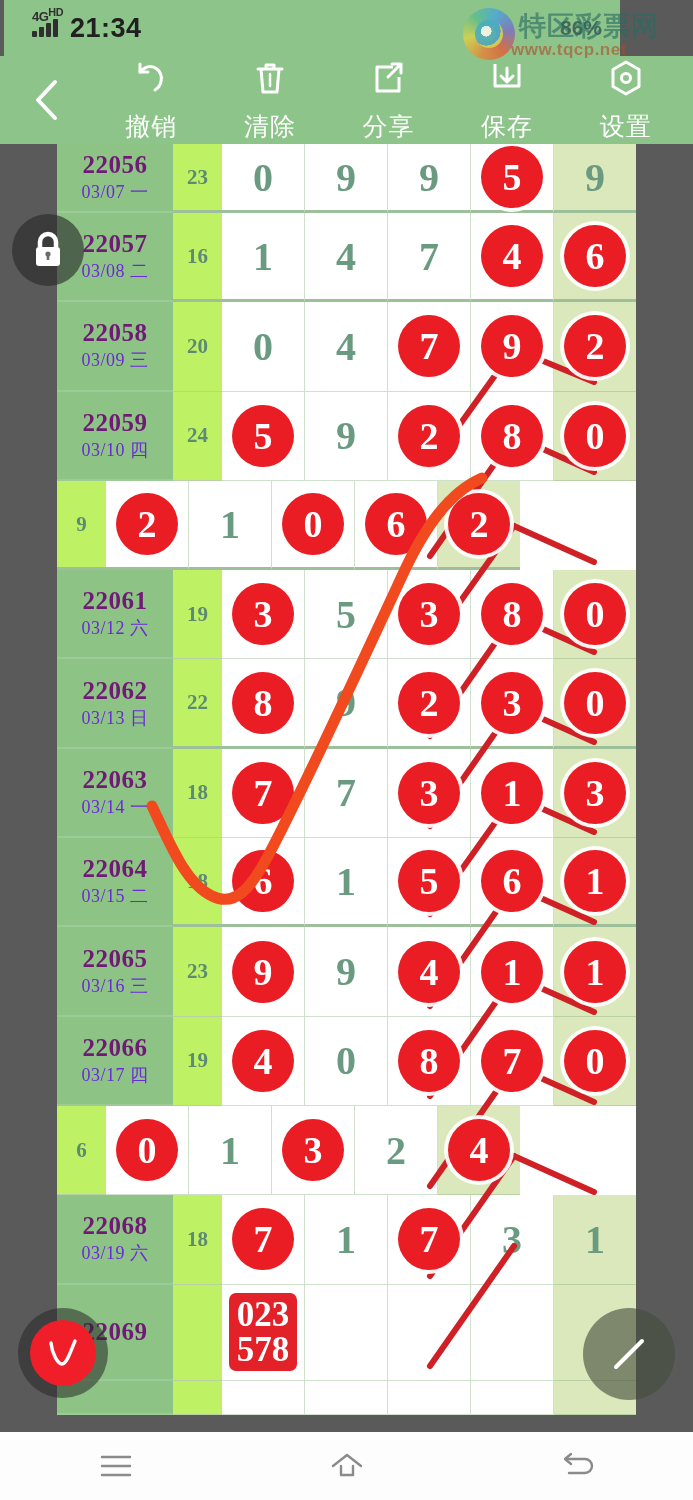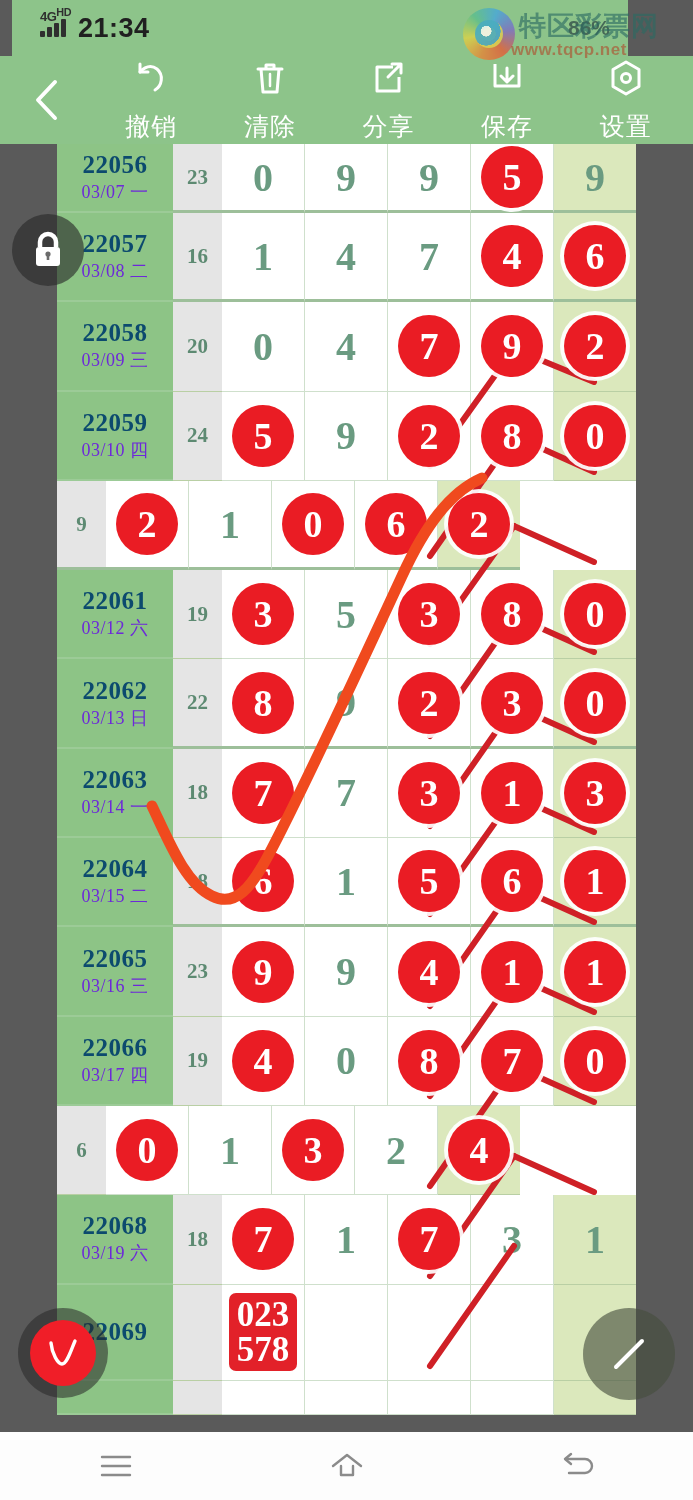--- a/index.html
+++ b/index.html
@@ -6,21 +6,21 @@
   html, body {
     width: 693px; height: 1500px;
     font-family: "Liberation Sans", "DejaVu Sans", sans-serif;
     background: #ffffff;
     overflow: hidden;
   }
   #app { position: relative; width: 693px; height: 1500px; background: #5a5a5a; }
 
   
   .statusbar {
-    position: absolute; top: 0; left: 12px; width: 616px; height: 56px;
+    position: absolute; top: 0; left: 4px; width: 616px; height: 56px;
     background: #8dc48a; display: flex; align-items: center;
   }
   .sb-signal { margin-left: 28px; display: flex; align-items: flex-end; gap: 2px; position: relative; }
   .sb-nettype {
     position: absolute; top: -13px; left: 0;
     font-size: 13px; font-weight: bold; color: #2f2f2f; letter-spacing: -0.5px;
     white-space: nowrap;
   }
   .bar { width: 5px; background: #2f2f2f; border-radius: 1px; }
   .bar.b1 { height: 6px; }  .bar.b2 { height: 10px; }
@@ -83,25 +83,25 @@
     background: #ffffff;
   }
   .row { display: flex; height: 89.3px; position: relative; }
   .row:first-child { height: 69px; }
   .cell { position: relative; display: flex; align-items: center; justify-content: center; }
 
   .c-period {
     width: 116px; background: #8dc486; flex-direction: column; gap: 1px;
     border-bottom: 2px solid #9ccb97;
   }
-  .c-period .p-no { font-size: 25px; color: #0c4a6e; font-weight: bold; letter-spacing: .5px; font-family: "Liberation Serif", serif; }
+  .c-period .p-no { font-size: 25px; color: #701a75; font-weight: bold; letter-spacing: .5px; font-family: "Liberation Serif", serif; }
   .c-period .p-date { font-size: 18px; color: #6d28d9; letter-spacing: .5px; font-family: "Liberation Serif", serif; }
 
   .c-sum {
-    width: 49px; background: #e5e5e5; font-size: 21px; color: #5d8a72; font-weight: bold;
+    width: 49px; background: #bef264; font-size: 21px; color: #5d8a72; font-weight: bold;
     border-bottom: 1px solid #b9cfa4; font-family: "Liberation Serif", serif;
   }
   .c-num {
     width: 83px; background: #ffffff;
     border-right: 1px solid #cfe0cc; border-bottom: 1px solid #cfe0cc;
   }
   .c-num.last { background: #dbe8bc; border-right: none; border-bottom: 1px solid #b9cfa4; width: 82px; }
   .c-num:first-of-type { border-left: 1px solid #cfe0cc; }
 
   .plain {

